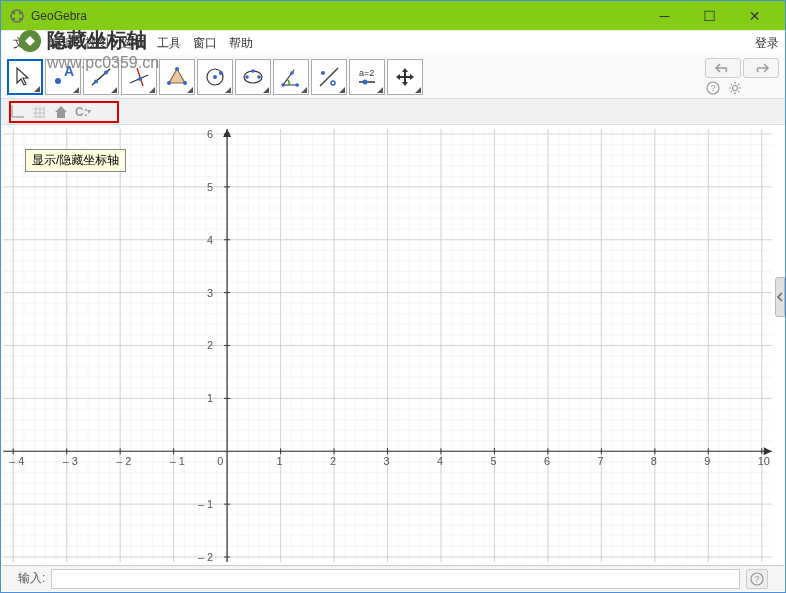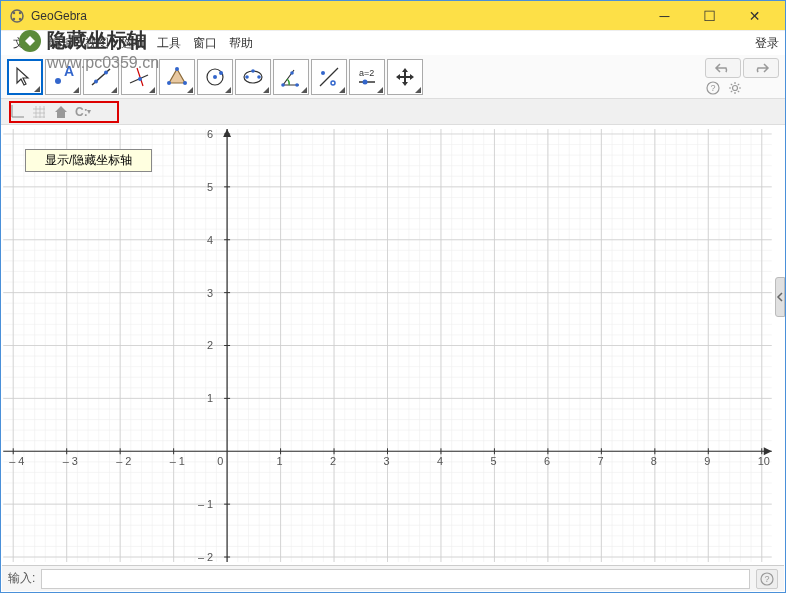--- a/index.html
+++ b/index.html
@@ -1,17 +1,17 @@
 <!DOCTYPE html>
 <html><head>
 <meta charset="utf-8">
 <style>
 * { box-sizing: border-box; margin: 0; padding: 0; }
 body { font-family: "Microsoft YaHei", Arial, sans-serif; font-size: 12px; background: #fff; width: 786px; height: 593px; overflow: hidden; position: relative; border: 1px solid #4a90d9; }
-.titlebar { height: 30px; background: #fde047; display: flex; align-items: center; padding: 0 8px; border-bottom: 1px solid #eee; }
+.titlebar { height: 30px; background: #84cc16; display: flex; align-items: center; padding: 0 8px; border-bottom: 1px solid #eee; }
 .titlebar .app-icon { width: 16px; height: 16px; margin-right: 6px; }
 .titlebar .title { flex: 1; font-size: 12px; color: #333; }
 .titlebar .win-controls { display: flex; gap: 0; }
 .titlebar .win-btn { width: 45px; height: 28px; display: flex; align-items: center; justify-content: center; font-size: 14px; color: #333; }
 .watermark { position: absolute; top: 26px; left: 16px; z-index: 100; pointer-events: none; }
 .watermark .wm-text { display: flex; align-items: center; gap: 4px; }
 .watermark .wm-logo { width: 26px; height: 26px; }
 .watermark .wm-main { font-size: 20px; font-weight: bold; color: #333; }
 .watermark .wm-url { font-size: 16px; color: #888; margin-left: 30px; }
 .menubar { height: 24px; display: flex; align-items: center; padding: 0 6px; background: #fff; }
@@ -23,25 +23,25 @@
 .tool-btn.selected { border: 2px solid #0066cc; }
 .tool-btn .corner { position: absolute; right: 1px; bottom: 1px; width: 0; height: 0; border-left: 6px solid transparent; border-bottom: 6px solid #555; }
 .toolbar-right { margin-left: auto; display: flex; align-items: center; gap: 4px; }
 .undo-redo { display: flex; gap: 2px; }
 .ur-btn { width: 36px; height: 20px; border: 1px solid #ccc; background: #f5f5f5; border-radius: 3px; display: flex; align-items: center; justify-content: center; color: #999; }
 .help-settings { display: flex; gap: 6px; margin-top: 2px; }
 .hs-btn { width: 16px; height: 16px; color: #999; display: flex; align-items: center; justify-content: center; }
 .style-bar { height: 26px; background: #f0f0f0; display: flex; align-items: center; padding: 0 6px; gap: 2px; border-bottom: 1px solid #ddd; position: relative; }
 .style-highlight { position: absolute; left: 8px; top: 2px; width: 110px; height: 22px; border: 2px solid #d00; pointer-events: none; }
 .style-btn { width: 20px; height: 20px; display: flex; align-items: center; justify-content: center; color: #888; }
-.tooltip { position: absolute; left: 24px; top: 148px; background: #ffffe0; border: 1px solid #888; padding: 2px 19px; font-size: 12px; z-index: 50; }
+.tooltip { position: absolute; left: 24px; top: 148px; background: #ffffe0; border: 1px solid #888; padding: 2px 6px; font-size: 12px; z-index: 50; }
 .canvas-area { position: absolute; left: 1px; top: 128px; right: 12px; bottom: 30px; background: #fff; overflow: hidden; }
 .grid-svg { width: 100%; height: 100%; }
 .side-handle { position: absolute; right: 0; top: 50%; width: 10px; height: 40px; background: #e0e0e0; border: 1px solid #bbb; border-radius: 3px 0 0 3px; display: flex; align-items: center; justify-content: center; transform: translateY(-50%); }
-.input-bar { position: absolute; left: 1px; right: 1px; bottom: 1px; height: 26px; background: #f5f5f5; border-top: 1px solid #ccc; display: flex; align-items: center; padding: 0 6px; gap: 6px; }
+.input-bar { position: absolute; left: 1px; right: 1px; bottom: 1px; height: 26px; background: #f5f5f5; border-top: 1px solid #ccc; display: flex; align-items: center; padding: 0 16px; gap: 6px; }
 .input-bar .label { color: #555; }
 .input-bar input { flex: 1; height: 20px; border: 1px solid #ccc; padding: 0 4px; background: #fff; }
 .input-bar .help-btn { width: 22px; height: 20px; border: 1px solid #ccc; background: #eee; display: flex; align-items: center; justify-content: center; color: #888; border-radius: 2px; }
 .axis-label { font-size: 11px; fill: #555; }
 </style>
 </head>
 <body>
 
 <div class="titlebar">
   <span class="app-icon">

